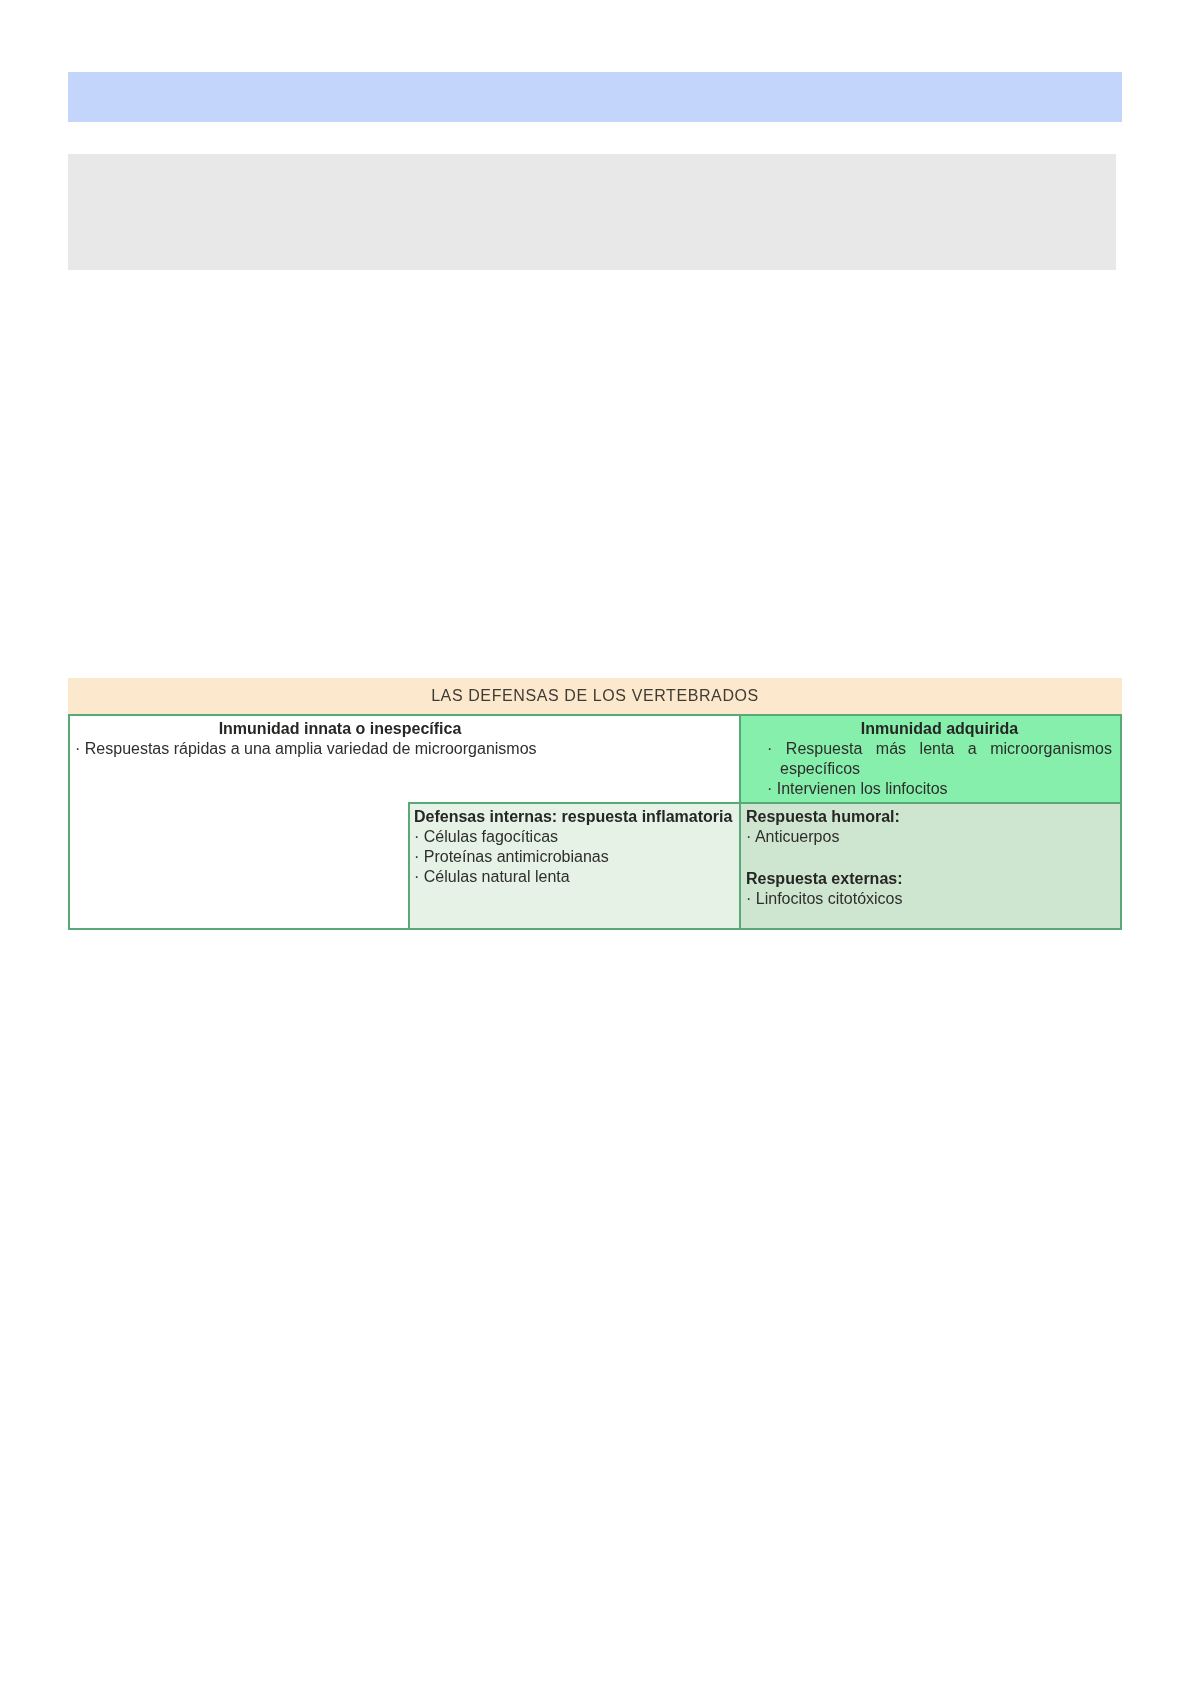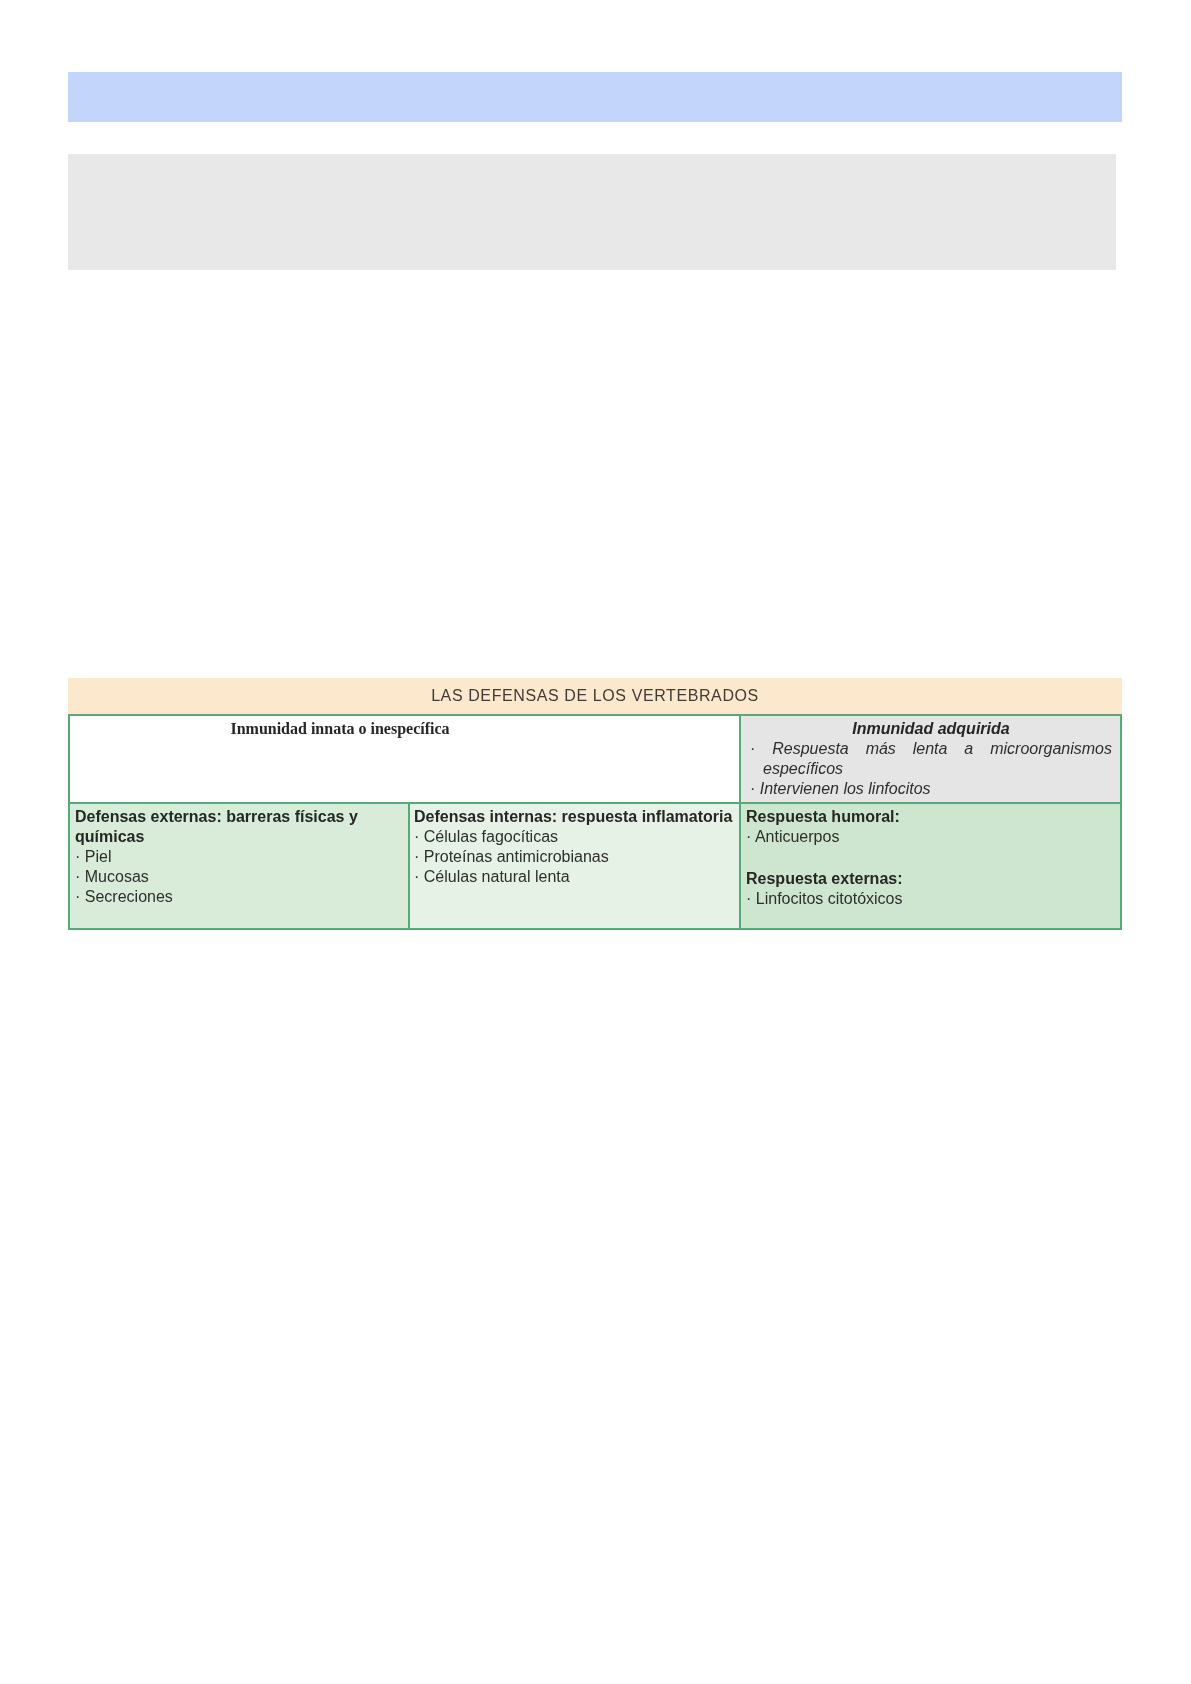--- a/index.html
+++ b/index.html
@@ -58,30 +58,28 @@
   .cell {
     box-sizing: border-box;
     padding: 3px 6px 4px 5px;
     font-size: 16px;
     line-height: 20px;
   }
   .cell-innate {
     grid-column: 1 / 3;
     grid-row: 1;
     background: #ffffff;
-    font-family: Liberation Serif, serif;
   }
   .cell-acquired {
     grid-column: 3;
     grid-row: 1;
-    background: #e5e5e5;
+    background: #86efac;
     border-left: 2px solid var(--border-green, #58a878);
-    padding-left: 9px;
+    padding-left: 26px;
     padding-right: 8px;
-    font-style: italic;
   }
   .cell-external {
     grid-column: 1;
     grid-row: 2;
     background: var(--cell-external, #d9ecda);
     border-top: 2px solid var(--border-green, #58a878);
   }
   .cell-internal {
     grid-column: 2;
     grid-row: 2;
@@ -128,34 +126,29 @@
   <div class="banner-gray"></div>
 
   <div class="defenses-table">
 
     <div class="table-title">LAS DEFENSAS DE LOS VERTEBRADOS</div>
 
     <div class="grid">
 
       <div class="cell cell-innate">
         <div class="hdr hdr-center">Inmunidad innata o inespecífica</div>
+        <div class="bullet-line">· Respuestas rápidas a una amplia variedad de microorganismos</div>
       </div>
 
       <div class="cell cell-acquired">
         <div class="hdr hdr-center">Inmunidad adquirida</div>
         <div class="bullet-line justified">· Respuesta más lenta a microorganismos específicos</div>
         <div class="bullet-line">· Intervienen los linfocitos</div>
       </div>
 
-      <div class="cell cell-external">
-        <div class="hdr">Defensas externas: barreras físicas y químicas</div>
-        <div class="bullet-line">· Piel</div>
-        <div class="bullet-line">· Mucosas</div>
-        <div class="bullet-line">· Secreciones</div>
-      </div>
 
       <div class="cell cell-internal">
         <div class="hdr">Defensas internas: respuesta inflamatoria</div>
         <div class="bullet-line">· Células fagocíticas</div>
         <div class="bullet-line">· Proteínas antimicrobianas</div>
         <div class="bullet-line">· Células natural lenta</div>
       </div>
 
       <div class="cell cell-responses">
         <div class="hdr">Respuesta humoral:</div>

